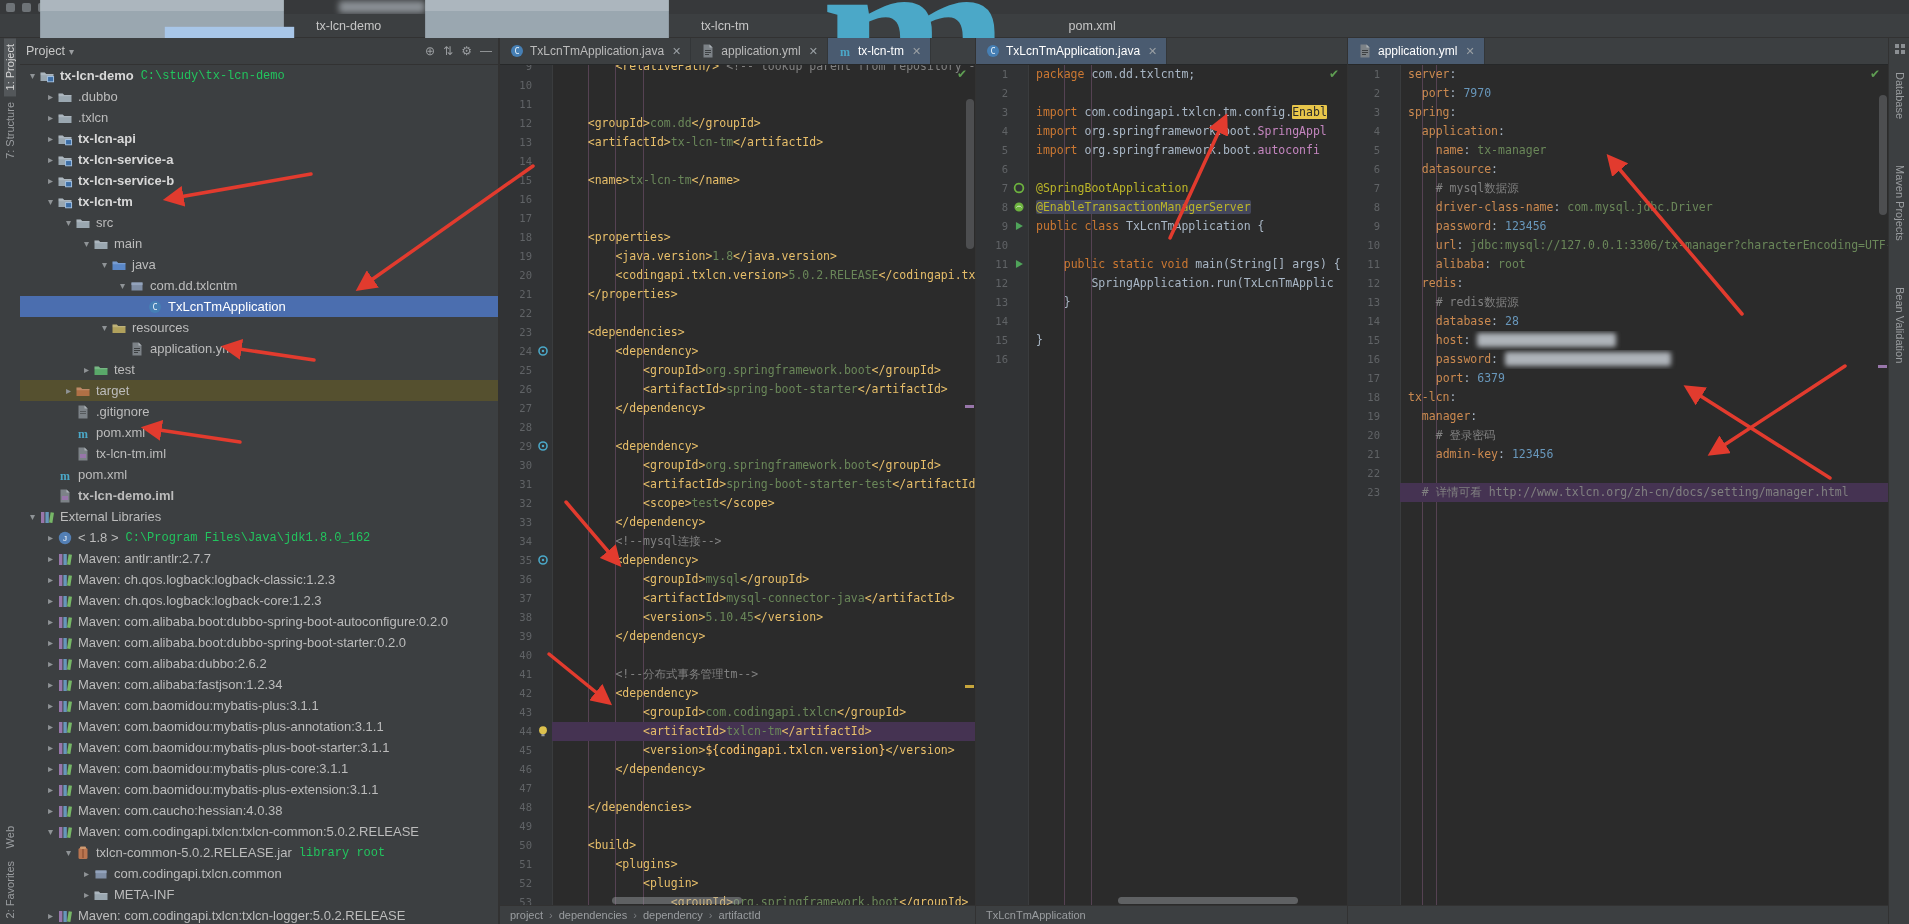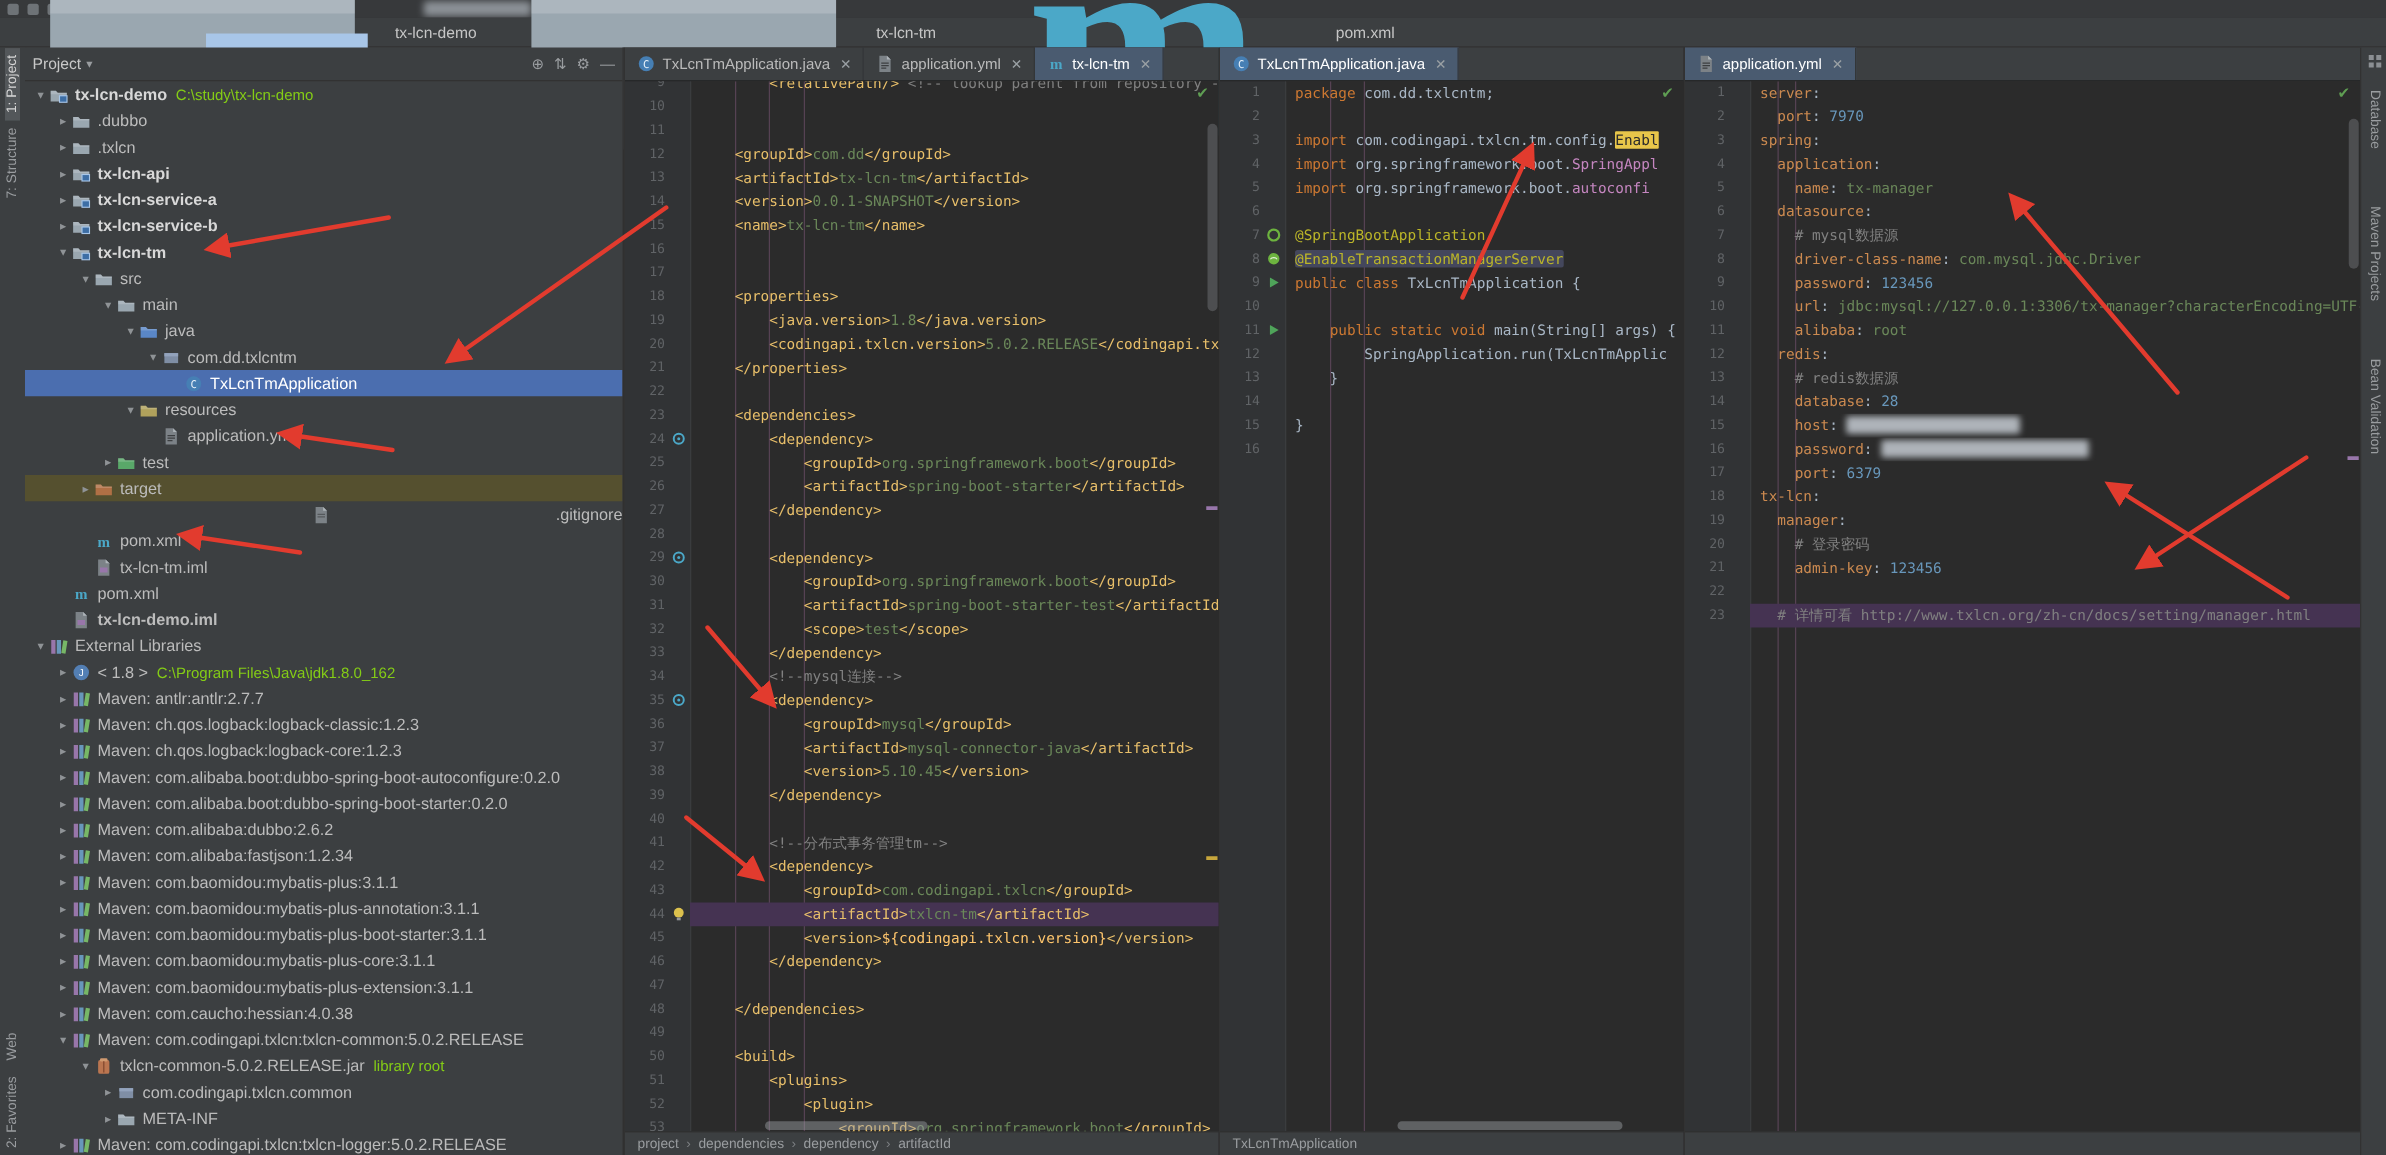--- a/index.html
+++ b/index.html
@@ -28,21 +28,21 @@
   #project-header{height:26px;display:flex;align-items:center;padding:0 6px;border-bottom:1px solid #323232;font-size:12.5px;color:#c8c8c8;}
   #project-header .caret{color:#9a9da0;font-size:10px;margin-left:4px;}
   #project-header .spacer{flex:1;}
   .hdr-ic{color:#9a9da0;font-size:12px;margin-left:8px;cursor:default;}
   #tree{height:860px;overflow:hidden;font-size:13px;}
   .trow{height:21px;display:flex;align-items:center;white-space:nowrap;cursor:default;}
   .trow .tri{width:13px;text-align:center;color:#8f9396;font-size:10px;flex:none;}
   .trow .icon{width:16px;height:16px;margin-right:5px;flex:none;display:inline-block;}
   .trow .lbl{color:#bcbcbc;}
   .trow.bold .lbl{color:#d8d8d8;font-weight:bold;}
-  .trow .sub{color:#84cc16;margin-left:7px;font-size:12px;}
+  .trow .sub{color:#22c55e;margin-left:7px;font-size:12px;font-family:Liberation Mono, monospace;}
   .trow.selected{background:#4b6eaf;}
   .trow.selected .lbl{color:#ffffff;}
   .trow.olive{background:#55502f;}
   
   #editors{position:absolute;left:499px;top:38px;width:1389px;height:886px;display:flex;}
   .pane{height:886px;display:flex;flex-direction:column;border-left:1px solid #323232;box-sizing:border-box;background:#2b2b2b;}
   .tabbar{height:26px;flex:none;background:#3c3f41;border-bottom:1px solid #262829;display:flex;align-items:stretch;}
   .tab{display:flex;align-items:center;gap:5px;padding:0 9px;font-size:12px;color:#bbbbbb;border-right:1px solid #333638;cursor:default;}
   .tab .icon{width:16px;height:16px;display:inline-block;}
   .tab .x{color:#9aa0a4;font-size:11px;margin-left:3px;}
@@ -262,21 +262,21 @@
           <span class="lbl">test</span>
         </div>
         <div class="trow olive" style="padding-left: 42px;">
           <span class="tri">▸</span>
           <span class="icon"><svg width="100%" height="100%" viewBox="0 0 16 16" xmlns="http://www.w3.org/2000/svg">
               <path d="M1.5 4.5h4.2l1.5 1.6h7.3v7h-13z" fill="#b07045"></path>
               <path d="M1.5 4.5h4.2l1.5 1.6h7.3v1.2h-13z" fill="rgba(255,255,255,.18)"></path>
             </svg></span>
           <span class="lbl">target</span>
         </div>
-        <div class="trow" style="padding-left: 42px; justify-content: space-between;">
+        <div class="trow" style="padding-left: 42px;">
           <span class="tri"></span>
           <span class="icon"><svg width="100%" height="100%" viewBox="0 0 16 16" xmlns="http://www.w3.org/2000/svg">
               <path d="M3.5 1.5h6l3 3v10h-9z" fill="#7c8287"></path>
               <path d="M9.5 1.5l3 3h-3z" fill="#aeb4b9"></path>
               <rect x="5" y="7" width="6" height="1" fill="#55595c"></rect>
               <rect x="5" y="9" width="6" height="1" fill="#55595c"></rect>
             </svg></span>
           <span class="lbl">.gitignore</span>
         </div>
         <div class="trow" style="padding-left: 42px;">
@@ -549,21 +549,20 @@
               <span class="line"><span class="s-p">    </span><span class="s-t">&lt;groupId&gt;</span><span class="s-x">com.dd</span><span class="s-t">&lt;/groupId&gt;</span></span>
             </div>
             <div class="crow">
               <span class="num">13</span>
               <span class="slot"></span>
               <span class="line"><span class="s-p">    </span><span class="s-t">&lt;artifactId&gt;</span><span class="s-x">tx-lcn-tm</span><span class="s-t">&lt;/artifactId&gt;</span></span>
             </div>
             <div class="crow">
               <span class="num">14</span>
               <span class="slot"></span>
-              <span class="line"><span class="s-p">    </span><span class="s-t">&lt;version&gt;</span><span class="s-x">0.0.1-SNAPSHOT</span><span class="s-t">&lt;/version&gt;</span></span>
             </div>
             <div class="crow">
               <span class="num">15</span>
               <span class="slot"></span>
               <span class="line"><span class="s-p">    </span><span class="s-t">&lt;name&gt;</span><span class="s-x">tx-lcn-tm</span><span class="s-t">&lt;/name&gt;</span></span>
             </div>
             <div class="crow">
               <span class="num">16</span>
               <span class="slot"></span>
             </div>

